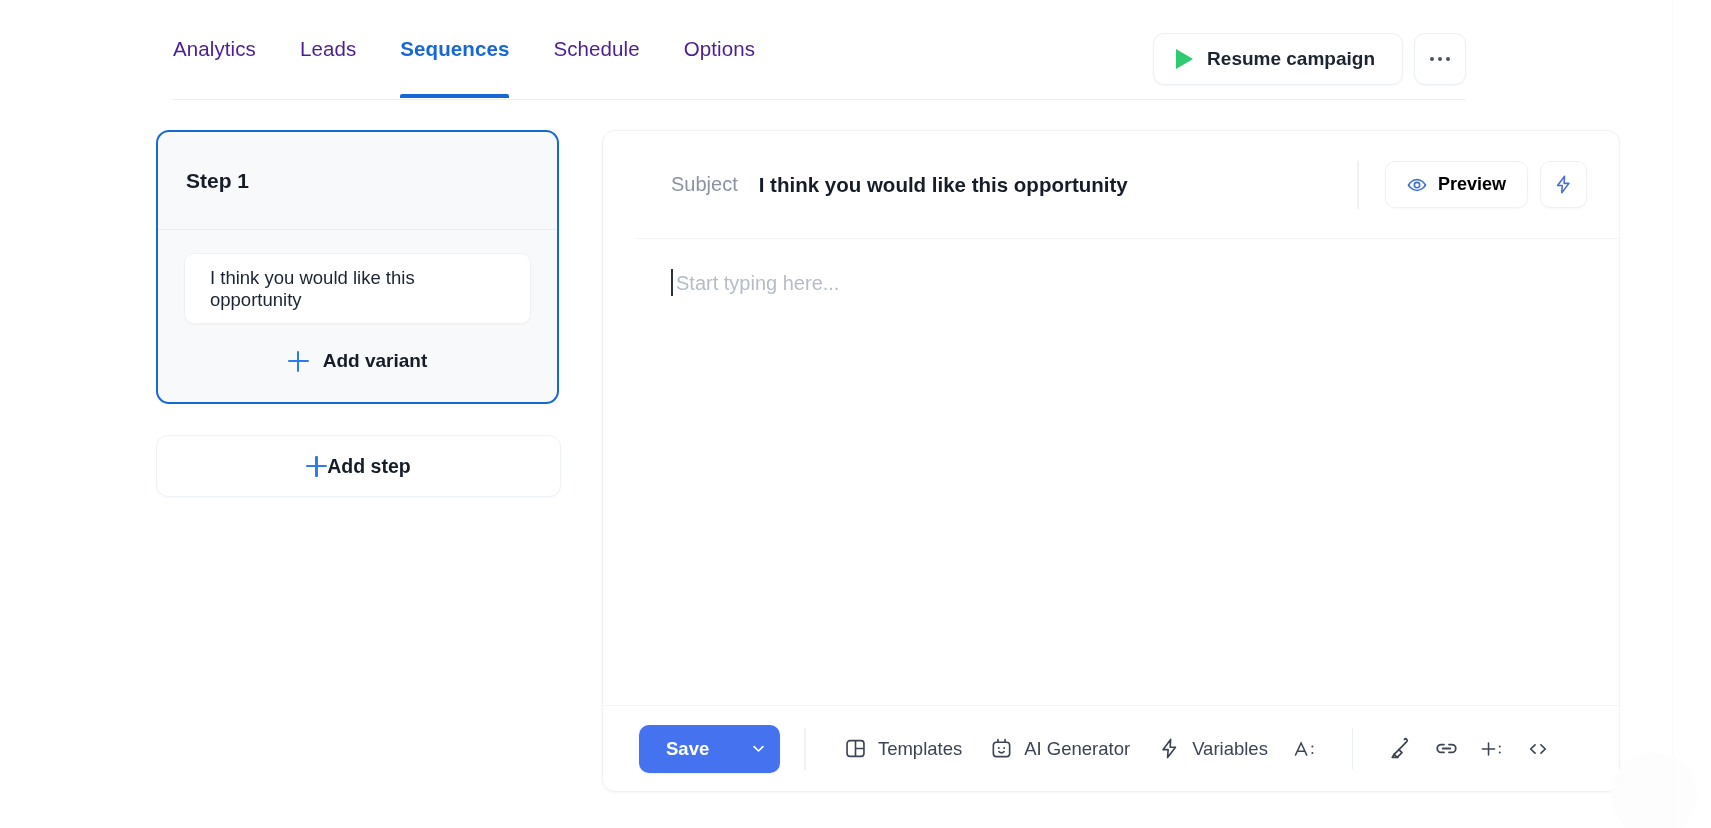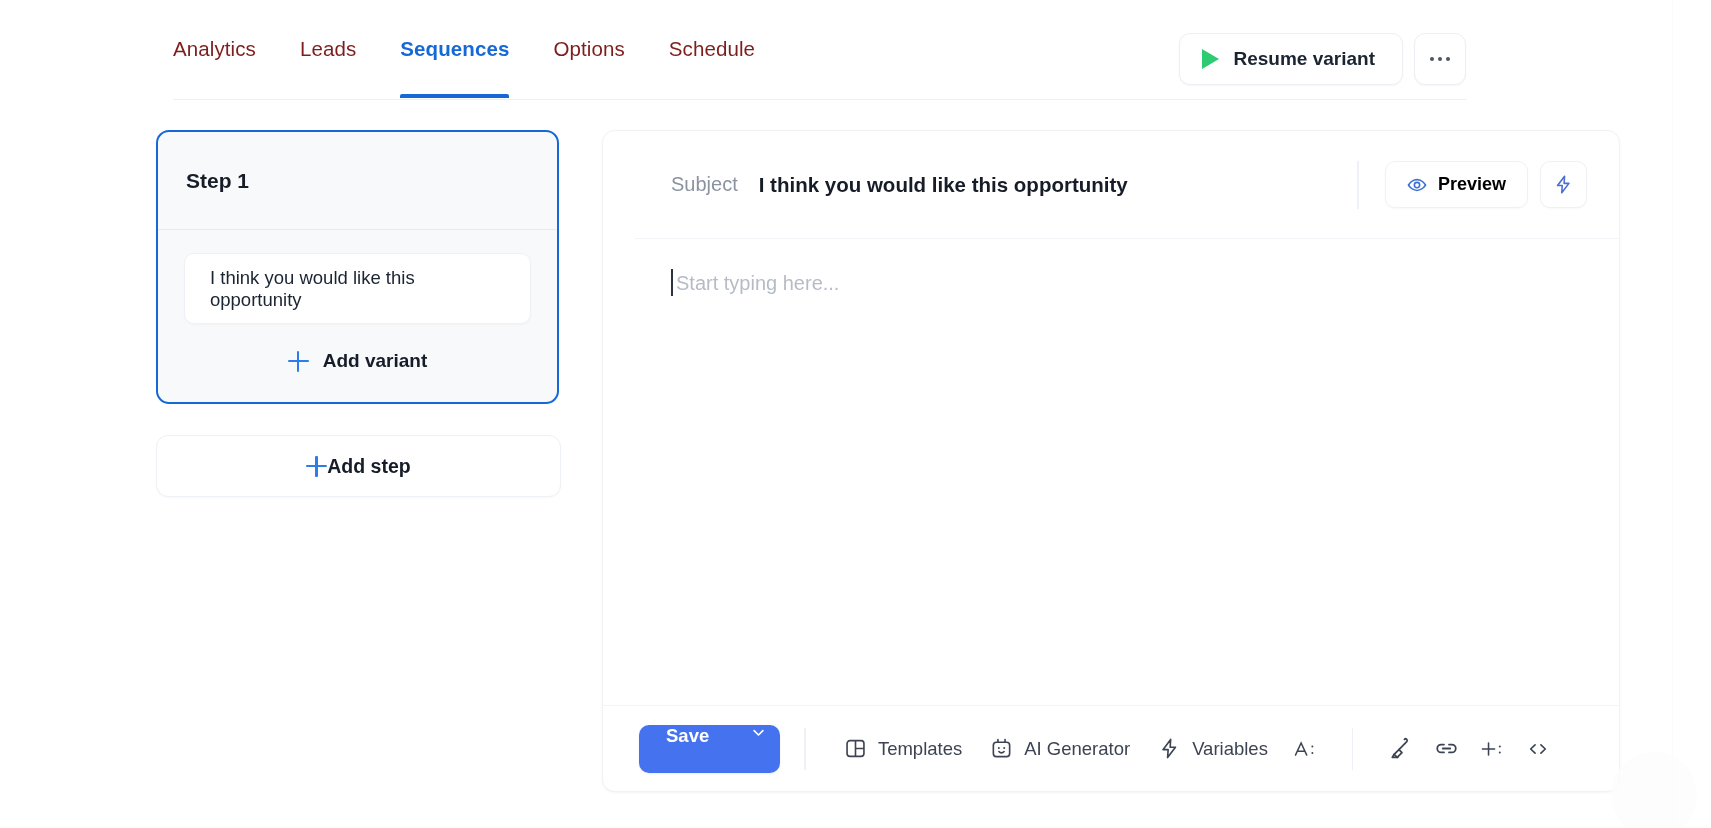--- a/index.html
+++ b/index.html
@@ -35,21 +35,21 @@
     height: 98px;
     gap: 0px;
   }
   .tab {
     position: relative;
     height: 98px;
     display: flex;
     align-items: center;
     padding: 0 22px;
     font-size: 20.5px;
-    color: #7f1d1d;
+    color: #4c1d95;
     letter-spacing: 0.1px;
     cursor: pointer;
     white-space: nowrap;
   }
   .tab:first-child { padding-left: 0; }
   .tab.active { color: #1668d6; font-weight: bold; }
   .tab.active::after {
     content: "";
     position: absolute;
     left: 22px; right: 22px;
@@ -253,21 +253,21 @@
     left: 0; right: 0; bottom: 0;
     height: 86px;
     border-top: 1.5px solid #f2f4f7;
     display: flex;
     align-items: center;
     padding: 0 36px;
     gap: 0;
   }
   .save-group {
     display: flex;
-    align-items: flex-start;
+    align-items: center;
     height: 48px;
     background: #4573ef;
     border-radius: 10px;
     overflow: hidden;
     cursor: pointer;
     box-shadow: 0 1px 2px rgba(16,24,40,.08);
   }
   .save-main {
     display: flex; align-items: center; justify-content: center;
     padding: 0 27px;
@@ -325,32 +325,32 @@
         <div class="tab">
           <span>Analytics</span>
         </div>
         <div class="tab">
           <span>Leads</span>
         </div>
         <div class="tab active">
           <span>Sequences</span>
         </div>
         <div class="tab">
+          <span>Schedule</span>
+        </div>
+        <div class="tab">
           <span>Options</span>
-        </div>
-        <div class="tab">
-          <span>Schedule</span>
         </div>
       </div>
     </div>
 
     <div class="topbar-actions">
       <div class="btn-resume">
         <span class="play-tri"></span>
-        <span>Resume variant</span>
+        <span>Resume campaign</span>
       </div>
       <div class="btn-more">
         <span class="dot"></span>
         <span class="dot"></span>
         <span class="dot"></span>
       </div>
     </div>
   </div>
 
   <div class="steps-col">

